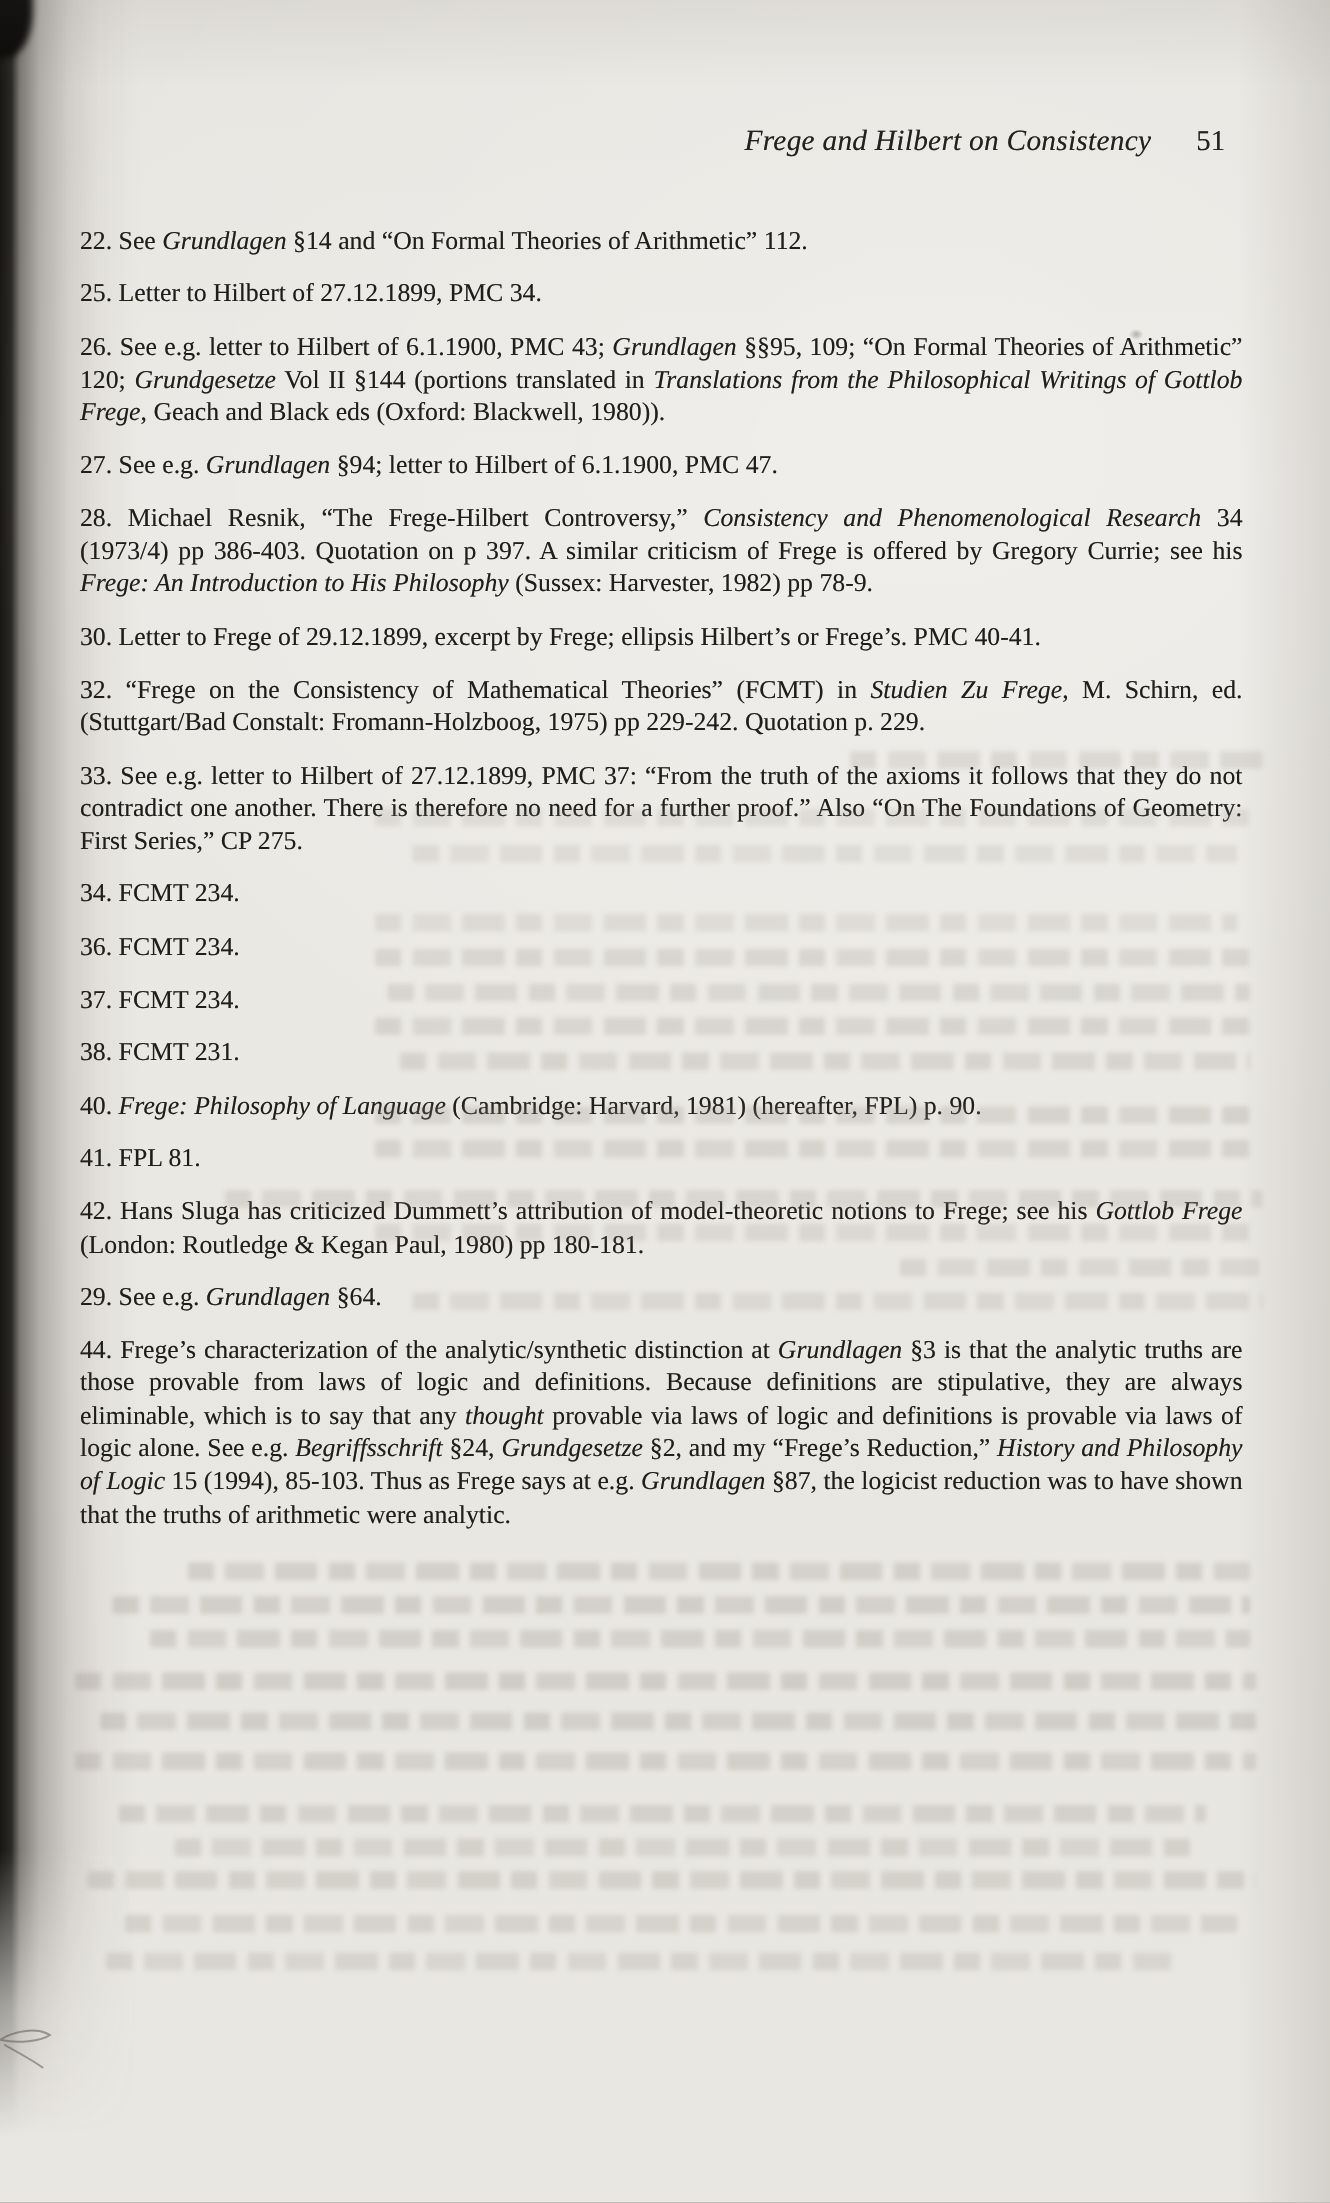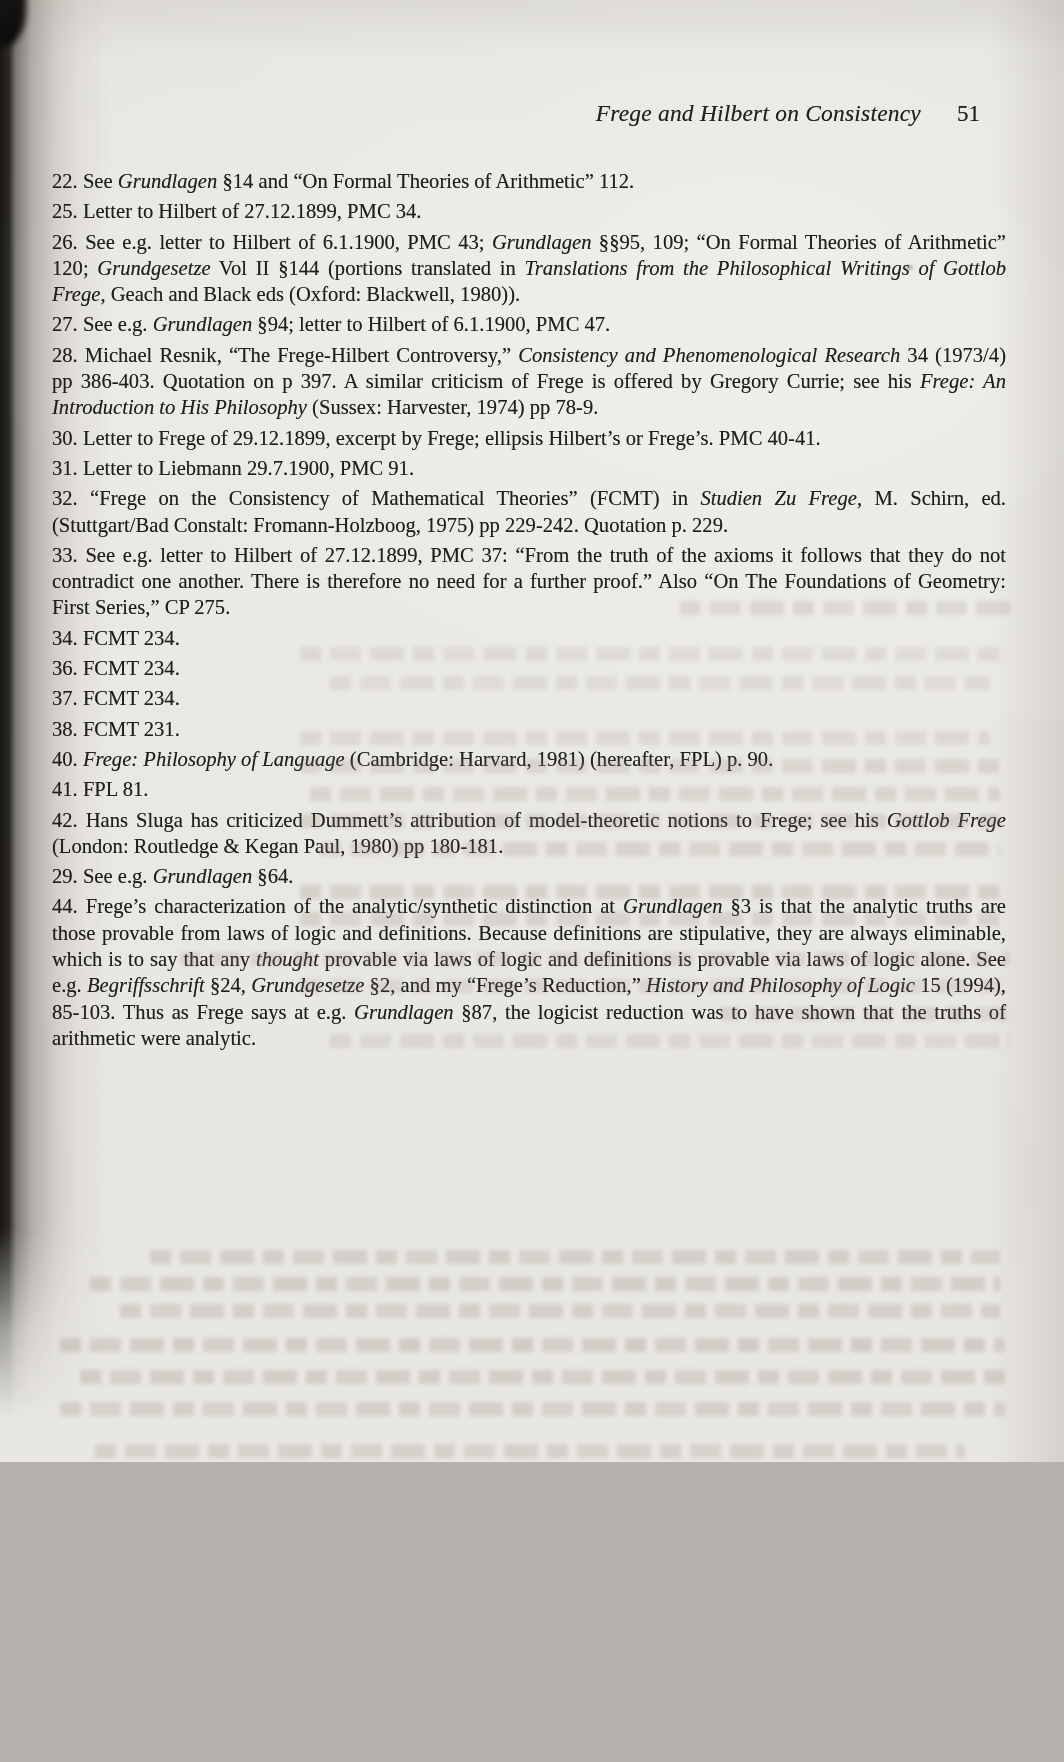--- a/index.html
+++ b/index.html
@@ -3,21 +3,21 @@
 <meta charset="utf-8">
 <style>
   html, body { margin: 0; padding: 0; }
   body {
     width: 1064px; height: 1762px;
     font-family: "Liberation Serif", "DejaVu Serif", serif;
     background: #b5b2ad;
   }
   .page {
     position: relative;
-    width: 1064px; height: 1462px;
+    width: 1064px; height: 1762px;
     overflow: hidden;
     background: linear-gradient(180deg, #e7e5e0 0%, #ebe9e5 22%, #eae8e3 55%, #e8e6e1 80%, #e9e7e2 100%);
   }
   
   .paper-shade {
     position: absolute; inset: 0; pointer-events: none;
     background:
       linear-gradient(90deg, rgba(70,64,58,0.0) 93%, rgba(120,113,104,0.18) 100%),
       linear-gradient(180deg, rgba(110,104,96,0.10) 0%, rgba(110,104,96,0.0) 4%),
       radial-gradient(120% 60% at 70% 20%, rgba(255,255,255,0.25) 0%, rgba(255,255,255,0) 60%);
@@ -46,21 +46,21 @@
   }
   .header .title { font-style: italic; font-size: 23.5px; letter-spacing: 0.2px; }
   .header .pagenum { font-style: normal; font-size: 23px; margin-left: 36px; }
   
   .notes {
     position: absolute; left: 48px; top: 164px; width: 962px;
     font-size: 20.6px; line-height: 26.3px; color: #1f1e1c;
     text-align: justify;
     text-shadow: 0 0 0.5px rgba(34,32,30,0.5);
   }
-  .notes p { margin: 4px; }
+  .notes p { margin: 16px; }
   .notes .it { font-style: italic; }
   
   .ghost {
     position: absolute; height: 14px; border-radius: 2px;
     background: repeating-linear-gradient(90deg,
       rgba(146,139,129,0.55) 0px, rgba(146,139,129,0.55) 21px,
       rgba(146,139,129,0.0) 21px, rgba(146,139,129,0.0) 30px,
       rgba(146,139,129,0.48) 30px, rgba(146,139,129,0.48) 61px,
       rgba(146,139,129,0.0) 61px, rgba(146,139,129,0.0) 70px,
       rgba(146,139,129,0.52) 70px, rgba(146,139,129,0.52) 104px,
@@ -85,23 +85,22 @@
 
   <div class="header">
     <span class="title">Frege and Hilbert on Consistency</span><span class="pagenum">51</span>
   </div>
 
   <div class="notes" id="notes">
       <p class="note"><span>22. See </span><span class="it">Grundlagen</span><span> §14 and “On Formal Theories of Arithmetic” 112.</span></p>
       <p class="note"><span>25. Letter to Hilbert of 27.12.1899, PMC 34.</span></p>
       <p class="note"><span>26. See e.g. letter to Hilbert of 6.1.1900, PMC 43; </span><span class="it">Grundlagen</span><span> §§95, 109; “On Formal Theories of Arithmetic” 120; </span><span class="it">Grundgesetze</span><span> Vol II §144 (portions translated in </span><span class="it">Translations from the Philosophical Writings of Gottlob Frege</span><span>, Geach and Black eds (Oxford: Blackwell, 1980)).</span></p>
       <p class="note"><span>27. See e.g. </span><span class="it">Grundlagen</span><span> §94; letter to Hilbert of 6.1.1900, PMC 47.</span></p>
-      <p class="note"><span>28. Michael Resnik, “The Frege-Hilbert Controversy,” </span><span class="it">Consistency and Phenomenological Research</span><span> 34 (1973/4) pp 386-403. Quotation on p 397. A similar criticism of Frege is offered by Gregory Currie; see his </span><span class="it">Frege: An Introduction to His Philosophy</span><span> (Sussex: Harvester, 1974) pp 78-9.</span></p>
+      <p class="note"><span>28. Michael Resnik, “The Frege-Hilbert Controversy,” </span><span class="it">Consistency and Phenomenological Research</span><span> 34 (1973/4) pp 386-403. Quotation on p 397. A similar criticism of Frege is offered by Gregory Currie; see his </span><span class="it">Frege: An Introduction to His Philosophy</span><span> (Sussex: Harvester, 1982) pp 78-9.</span></p>
       <p class="note"><span>30. Letter to Frege of 29.12.1899, excerpt by Frege; ellipsis Hilbert’s or Frege’s. PMC 40-41.</span></p>
-      <p class="note"><span>31. Letter to Liebmann 29.7.1900, PMC 91.</span></p>
       <p class="note"><span>32. “Frege on the Consistency of Mathematical Theories” (FCMT) in </span><span class="it">Studien Zu Frege</span><span>, M. Schirn, ed. (Stuttgart/Bad Constalt: Fromann-Holzboog, 1975) pp 229-242. Quotation p. 229.</span></p>
       <p class="note"><span>33. See e.g. letter to Hilbert of 27.12.1899, PMC 37: “From the truth of the axioms it follows that they do not contradict one another. There is therefore no need for a further proof.” Also “On The Foundations of Geometry: First Series,” CP 275.</span></p>
       <p class="note"><span>34. FCMT 234.</span></p>
       <p class="note"><span>36. FCMT 234.</span></p>
       <p class="note"><span>37. FCMT 234.</span></p>
       <p class="note"><span>38. FCMT 231.</span></p>
       <p class="note"><span>40. </span><span class="it">Frege: Philosophy of Language</span><span> (Cambridge: Harvard, 1981) (hereafter, FPL) p. 90.</span></p>
       <p class="note"><span>41. FPL 81.</span></p>
       <p class="note"><span>42. Hans Sluga has criticized Dummett’s attribution of model-theoretic notions to Frege; see his </span><span class="it">Gottlob Frege</span><span> (London: Routledge &amp; Kegan Paul, 1980) pp 180-181.</span></p>
       <p class="note"><span>29. See e.g. </span><span class="it">Grundlagen</span><span> §64.</span></p>

